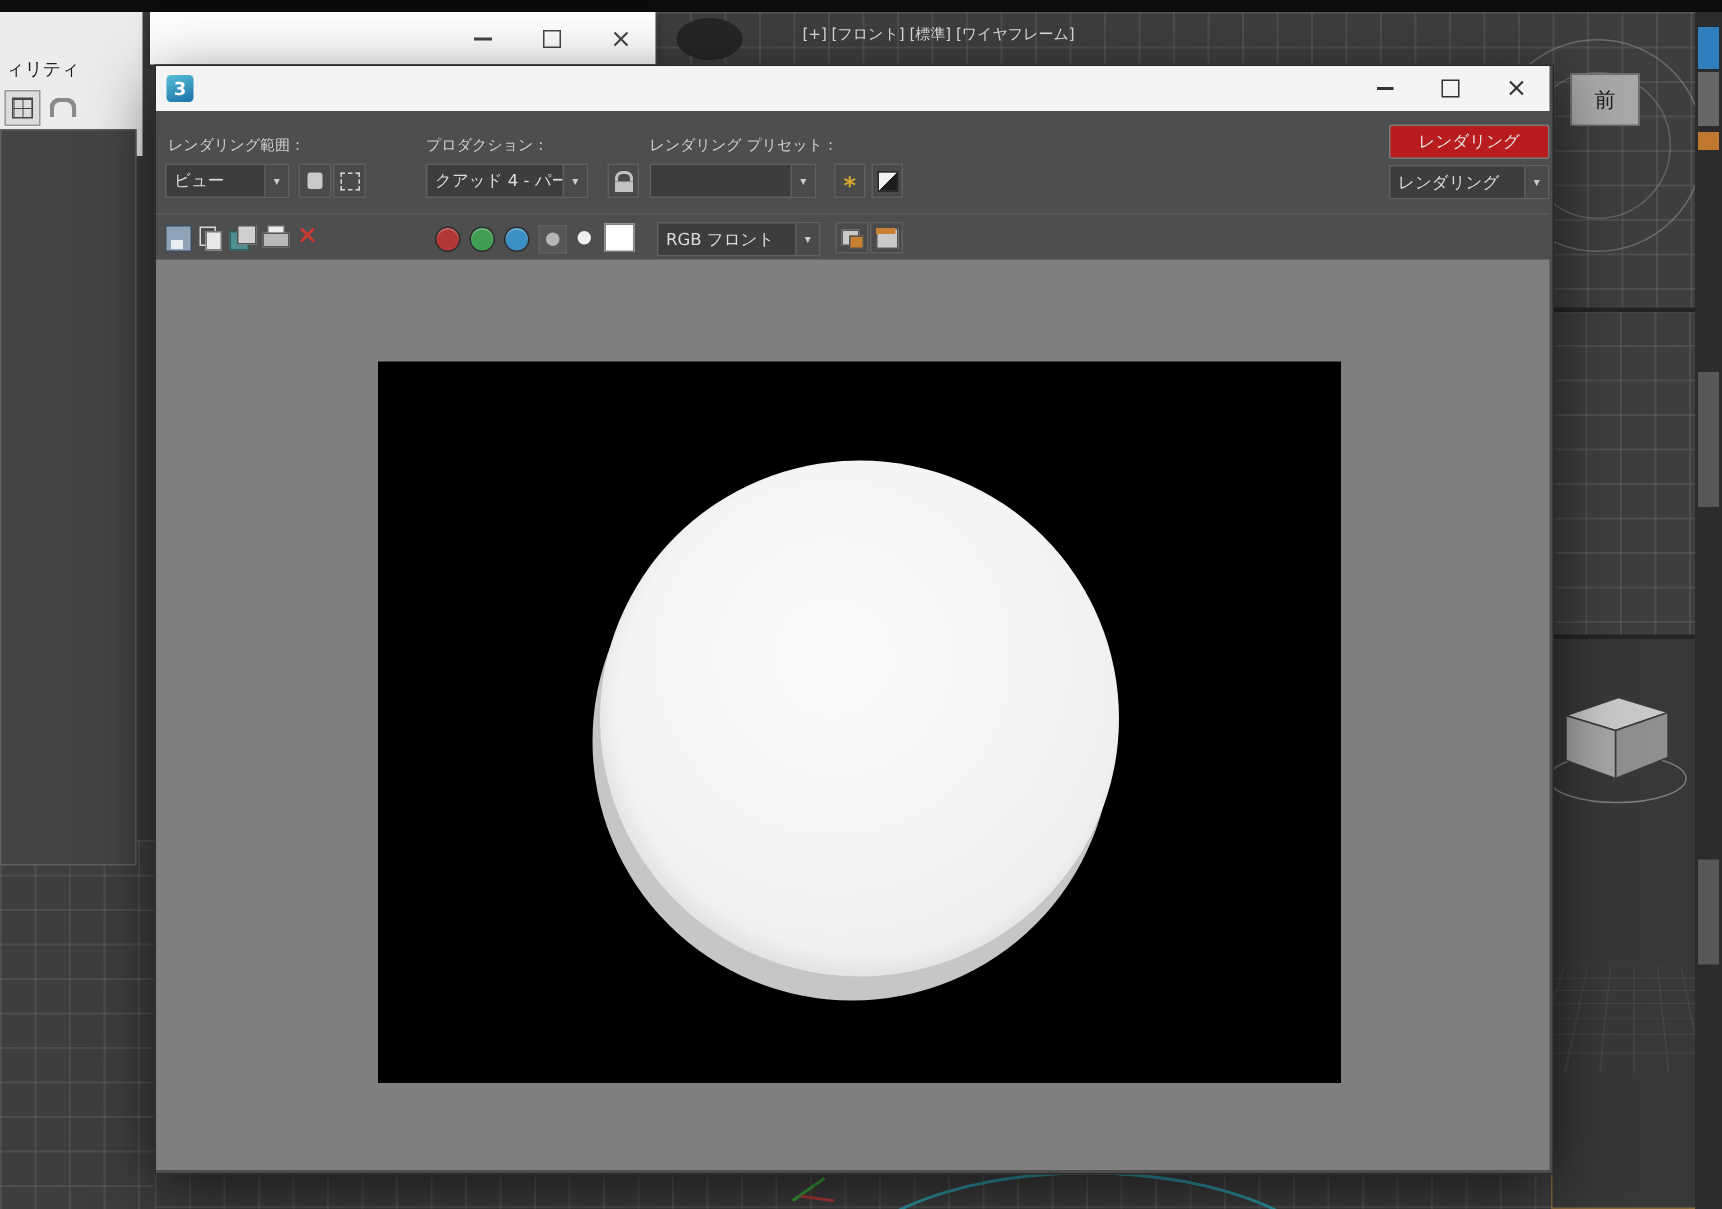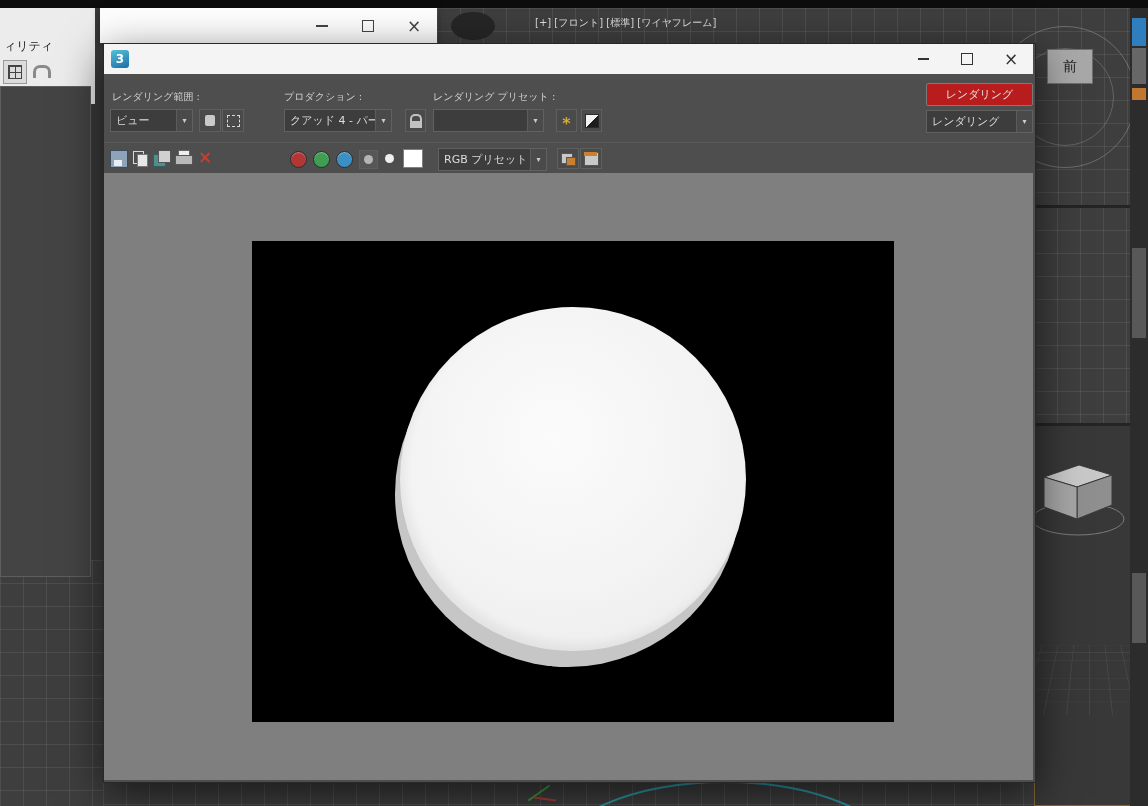--- a/index.html
+++ b/index.html
@@ -194,21 +194,21 @@
     <div class="abs circle-btn" style="left:186px;top:8px;background:#b23636;"></div>
     <div class="abs circle-btn" style="left:209px;top:8px;background:#3f9e52;"></div>
     <div class="abs circle-btn" style="left:232px;top:8px;background:#3b8fc4;"></div>
     <div class="abs tb-btn" style="left:255px;top:7px;width:17px;height:17px;background:#565656;">
       <div style="width:9px;height:9px;border-radius:50%;background:#b5b5b5;"></div>
     </div>
     <div class="abs" style="left:281px;top:11px;width:9px;height:9px;border-radius:50%;background:#f0f0f0;"></div>
     <div class="abs" style="left:299px;top:6px;width:18px;height:17px;background:#ffffff;border:1px solid #808080;"></div>
 
     <div class="abs dd" style="left:334px;top:5px;width:107px;height:21px;">
-      <span class="val">RGB プリセット</span>
+      <span class="val">RGB フロント</span>
       <span class="arw">▾</span>
     </div>
 
     <div class="abs tb-btn" style="left:453px;top:5px;width:20px;height:19px;">
       <div style="position:absolute;left:3px;top:4px;width:10px;height:9px;background:#c9c9c9;border:1px solid #555;"></div>
       <div style="position:absolute;left:8px;top:8px;width:8px;height:7px;background:#c98030;border:1px solid #555;"></div>
     </div>
     <div class="abs tb-btn" style="left:476px;top:5px;width:20px;height:19px;">
       <div style="position:absolute;left:3px;top:3px;width:13px;height:12px;background:#c9c9c9;border:1px solid #555;"></div>
       <div style="position:absolute;left:3px;top:3px;width:13px;height:4px;background:#c98030;"></div>

